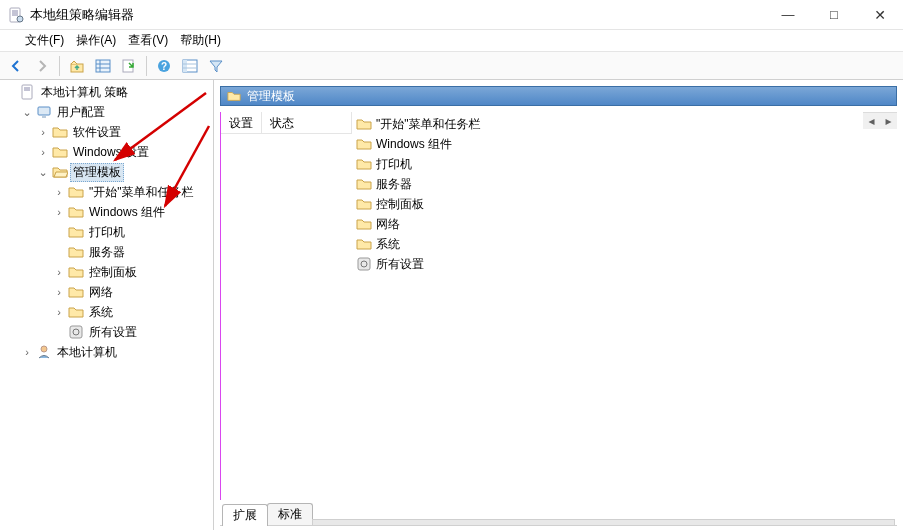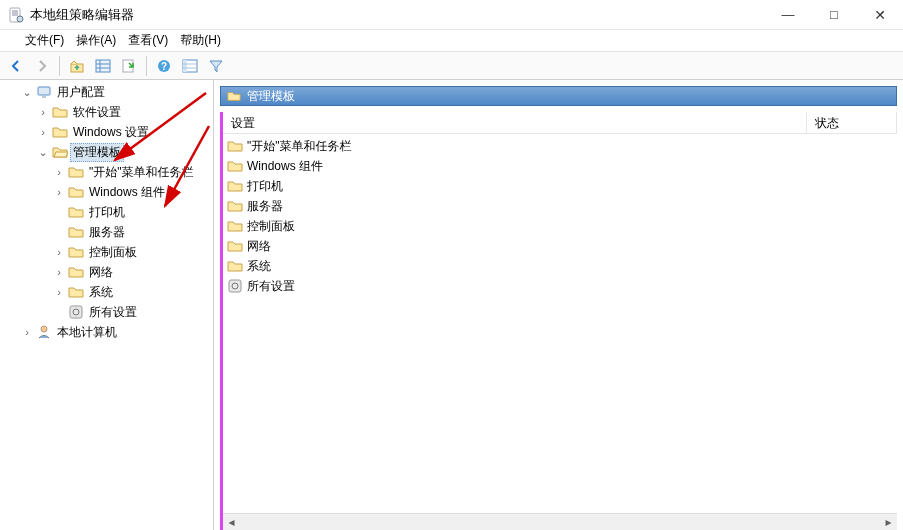--- a/index.html
+++ b/index.html
@@ -79,23 +79,23 @@
     display: flex;
     margin: 0 6px;
     min-height: 0;
   }
   .rp-left {
     width: 210px;
     padding: 4px 8px;
   }
   .rp-right {
     flex: 1;
-    border-left: 3px solid #d946ef;
+    border-left: 1px solid #d946ef;
     display: flex;
-    flex-direction: column;
+    flex-direction: row;
     min-height: 0;
   }
   .rp-columns {
     height: 22px;
     display: flex;
     border-bottom: 1px solid #e5e5e5;
   }
   .rp-columns div {
     padding: 3px 8px;
     border-right: 1px solid #e5e5e5;
@@ -239,20 +239,31 @@
         <path d="M2 3 L14 3 L9 9 L9 14 L7 12 L7 9 Z" fill="#d5e6f5" stroke="#5b8fc7"></path>
       </svg>
     </div>
 </div>
 
 <div class="content">
 
   <div class="treepane tree">
     <ul>
       <li>
+        <div class="node">
+          <span class="exp"></span>
+          <span class="root-icon">
+              <svg viewBox="0 0 16 16">
+                <rect x="2" y="1" width="10" height="14" rx="1" fill="#fff" stroke="#aab"></rect>
+                <line x1="4" y1="4" x2="10" y2="4" stroke="#88a"></line>
+                <line x1="4" y1="6" x2="10" y2="6" stroke="#88a"></line>
+              </svg>
+            </span>
+          <span class="lbl">本地计算机 策略</span>
+        </div>
         <ul>
           <li>
             <div class="node">
               <span class="exp">⌄</span>
               <span class="computer-icon">
                   <svg viewBox="0 0 16 16">
                     <rect x="2" y="3" width="12" height="8" rx="1" fill="#dce9f5" stroke="#5b8fc7"></rect>
                     <rect x="6" y="12" width="4" height="2" fill="#bcd"></rect>
                   </svg>
                 </span>
@@ -485,20 +496,25 @@
               <span>所有设置</span>
             </div>
         </div>
         <div class="rp-scroll">
           <div class="arrow">◂</div>
           <div class="track"></div>
           <div class="arrow">▸</div>
         </div>
       </div>
     </div>
+    <div class="rp-tabs">
+      <div class="tab active">扩展</div>
+      <div class="tab">标准</div>
+      <div class="strip"></div>
+    </div>
   </div>
 </div>
 
 <svg class="annot">
   <defs>
     <marker id="ah" markerWidth="10" markerHeight="10" refX="8" refY="3" orient="auto">
       <path d="M0,0 L9,3 L0,6 Z" fill="#d40000"></path>
     </marker>
   </defs>
   <line x1="206" y1="93" x2="115" y2="160" stroke="#d40000" stroke-width="2.5" marker-end="url(#ah)"></line>

